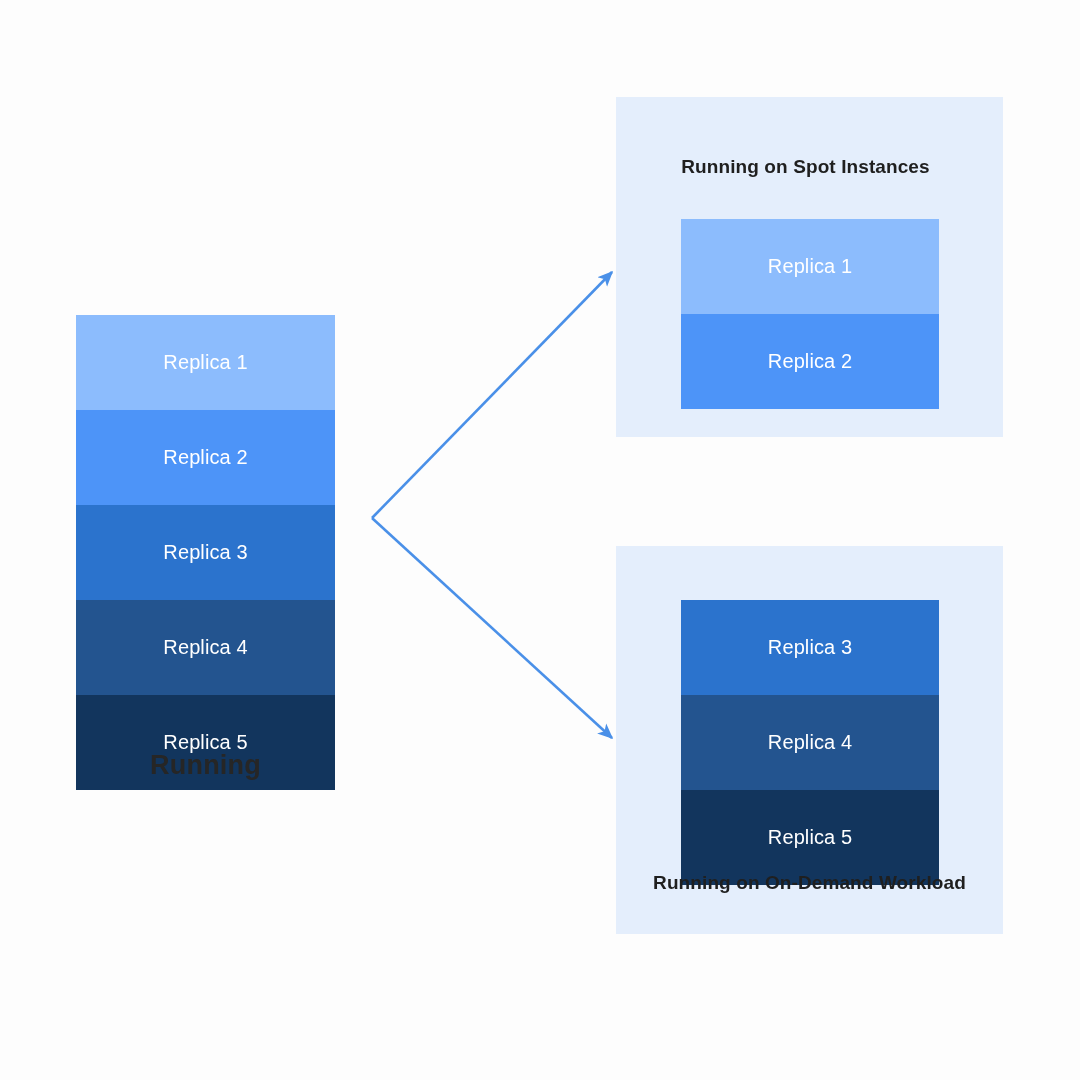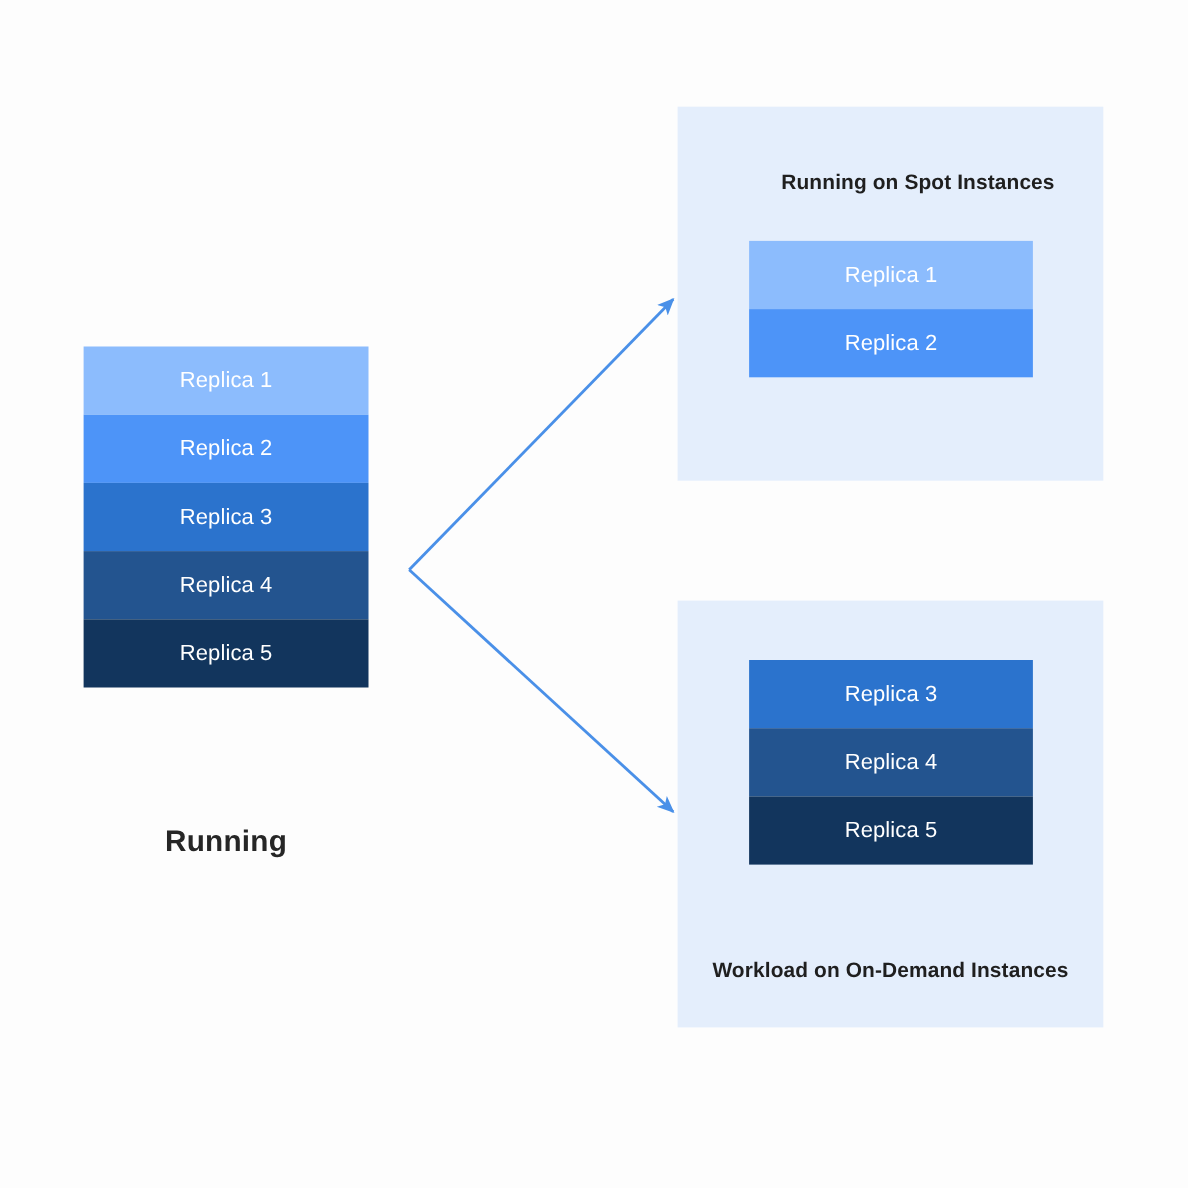--- a/index.html
+++ b/index.html
@@ -26,21 +26,21 @@
     left: 76px;
     top: 315px;
     width: 259px;
   }
   .stack {
     display: flex;
     flex-direction: column;
     width: 100%;
   }
   .replica {
-    height: 62px;
+    height: 95px;
     display: flex;
     align-items: center;
     justify-content: center;
     color: #ffffff;
     font-size: 20px;
     font-weight: 400;
     letter-spacing: 0.1px;
     box-sizing: border-box;
   }
   #workload-label {
@@ -124,27 +124,27 @@
       <div class="replica" style="background: rgb(140, 188, 253);">Replica 1</div>
       <div class="replica" style="background: rgb(77, 148, 248);">Replica 2</div>
       <div class="replica" style="background: rgb(43, 115, 205);">Replica 3</div>
       <div class="replica" style="background: rgb(35, 84, 143);">Replica 4</div>
       <div class="replica" style="background: rgb(18, 53, 93);">Replica 5</div>
     </div>
   </div>
   <div id="workload-label">Running</div>
 
   <div class="panel" id="spot-panel" style="background: rgb(228, 238, 252);"></div>
-  <div class="panel-title" id="spot-title" style="left:641px; width:387px;">Running on Spot Instances</div>
+  <div class="panel-title" id="spot-title" style="left:612px; width:387px;">Running on Spot Instances</div>
   <div class="stack inner-stack" id="spot-stack">
     <div class="replica" style="background: rgb(140, 188, 253);">Replica 1</div>
     <div class="replica" style="background: rgb(77, 148, 248);">Replica 2</div>
   </div>
 
   <div class="panel" id="ondemand-panel" style="background: rgb(228, 238, 252);"></div>
   <div class="stack inner-stack" id="ondemand-stack">
     <div class="replica" style="background: rgb(43, 115, 205);">Replica 3</div>
     <div class="replica" style="background: rgb(35, 84, 143);">Replica 4</div>
     <div class="replica" style="background: rgb(18, 53, 93);">Replica 5</div>
   </div>
-  <div class="panel-title" id="ondemand-title" style="left:616px; width:387px;">Workload on On-Demand Instances</div>
+  <div class="panel-title" id="ondemand-title" style="left:616px; width:387px;">Running on On-Demand Workload</div>
 
 </div>
 
 </body></html>

